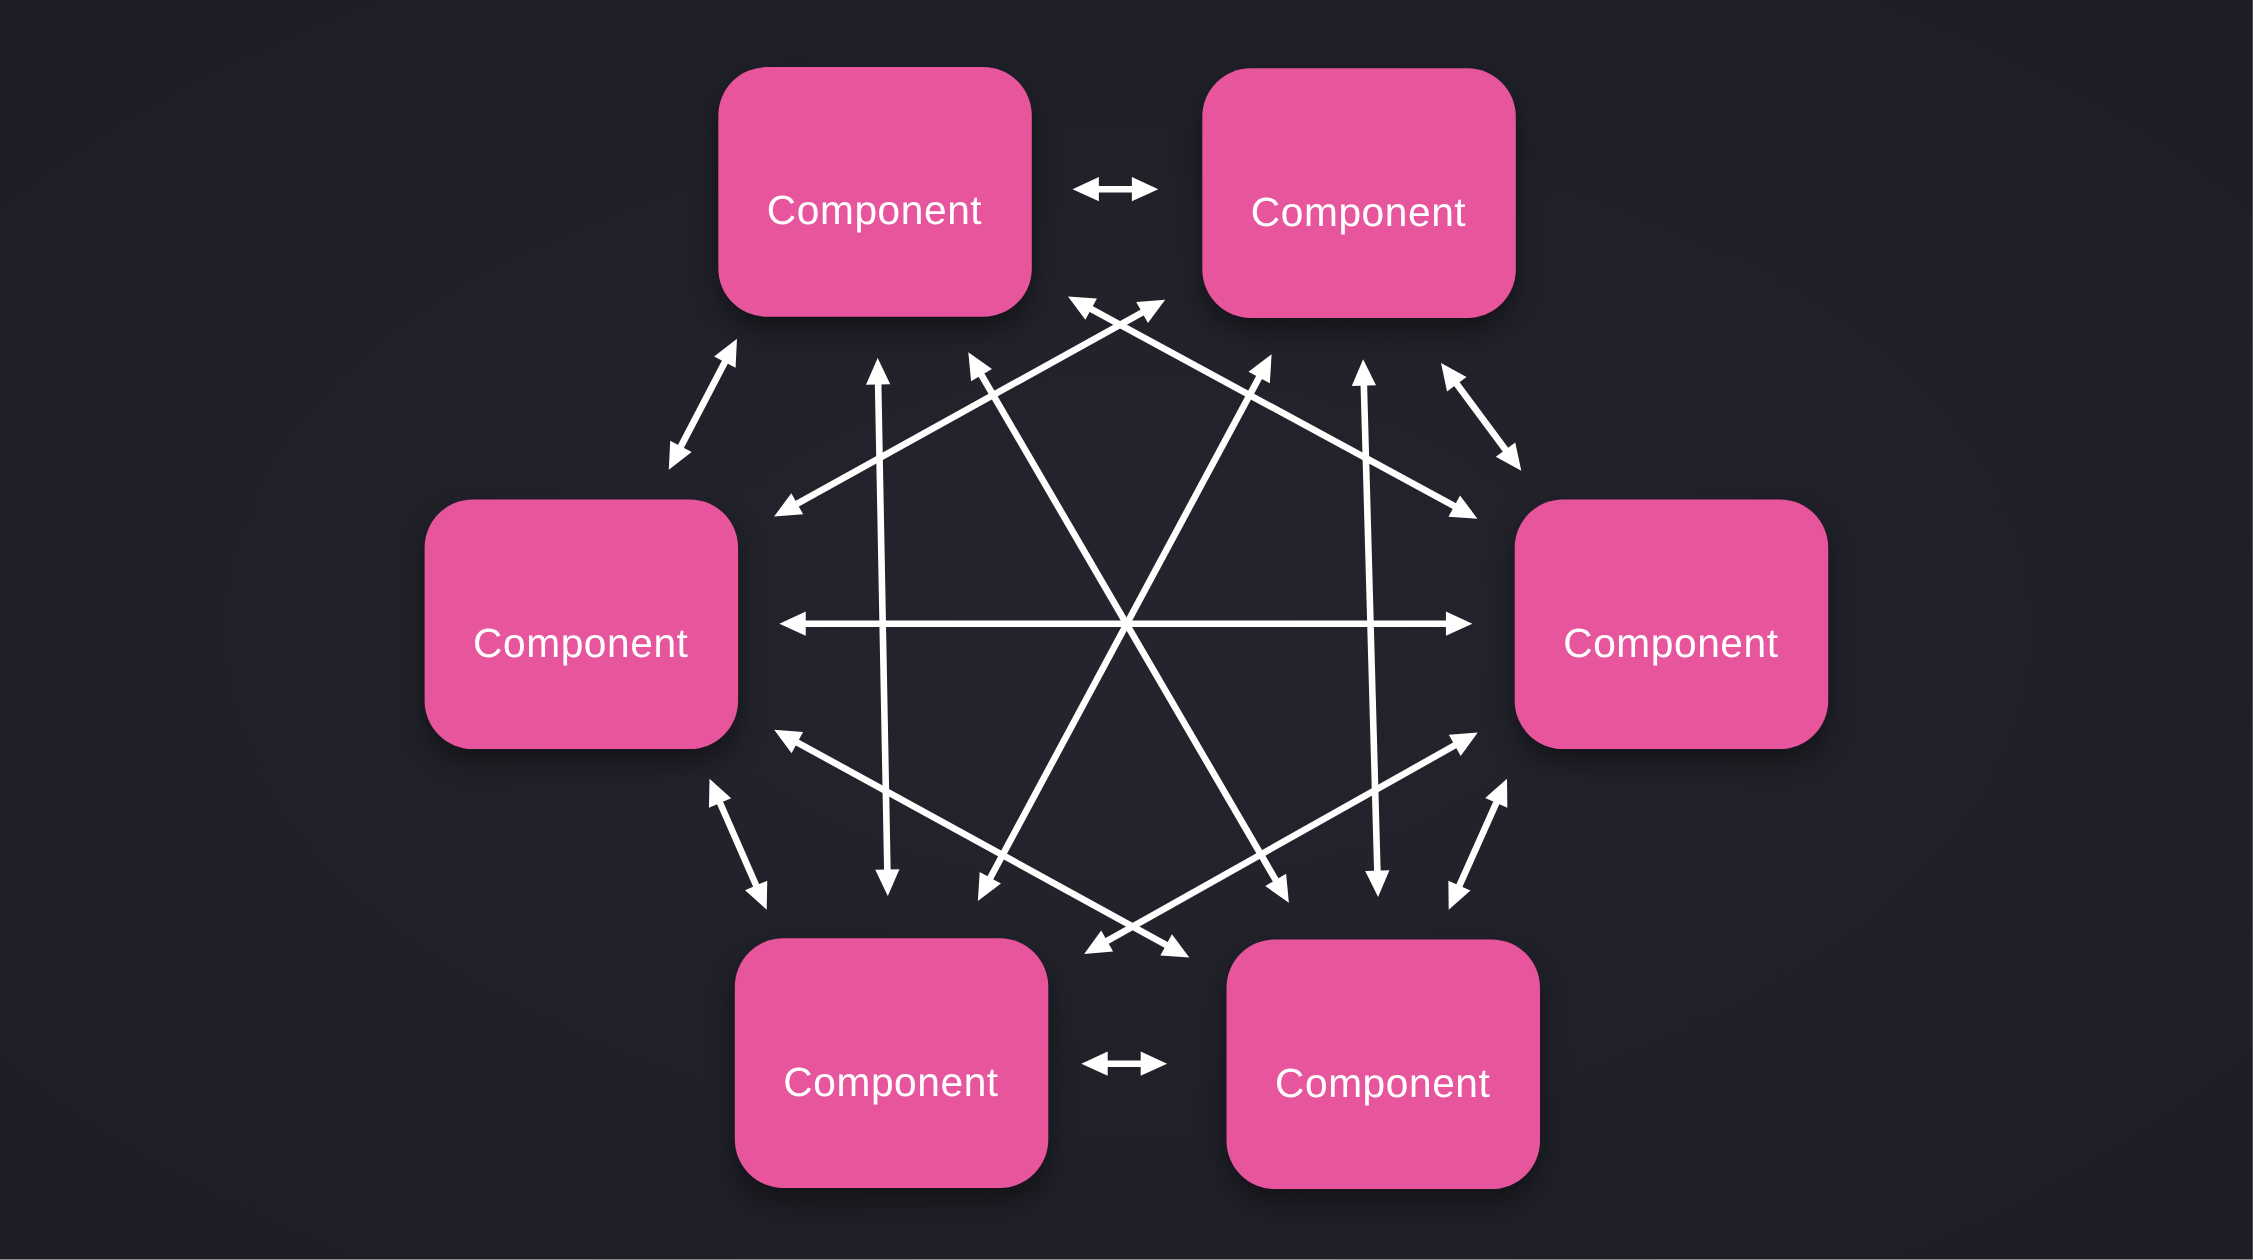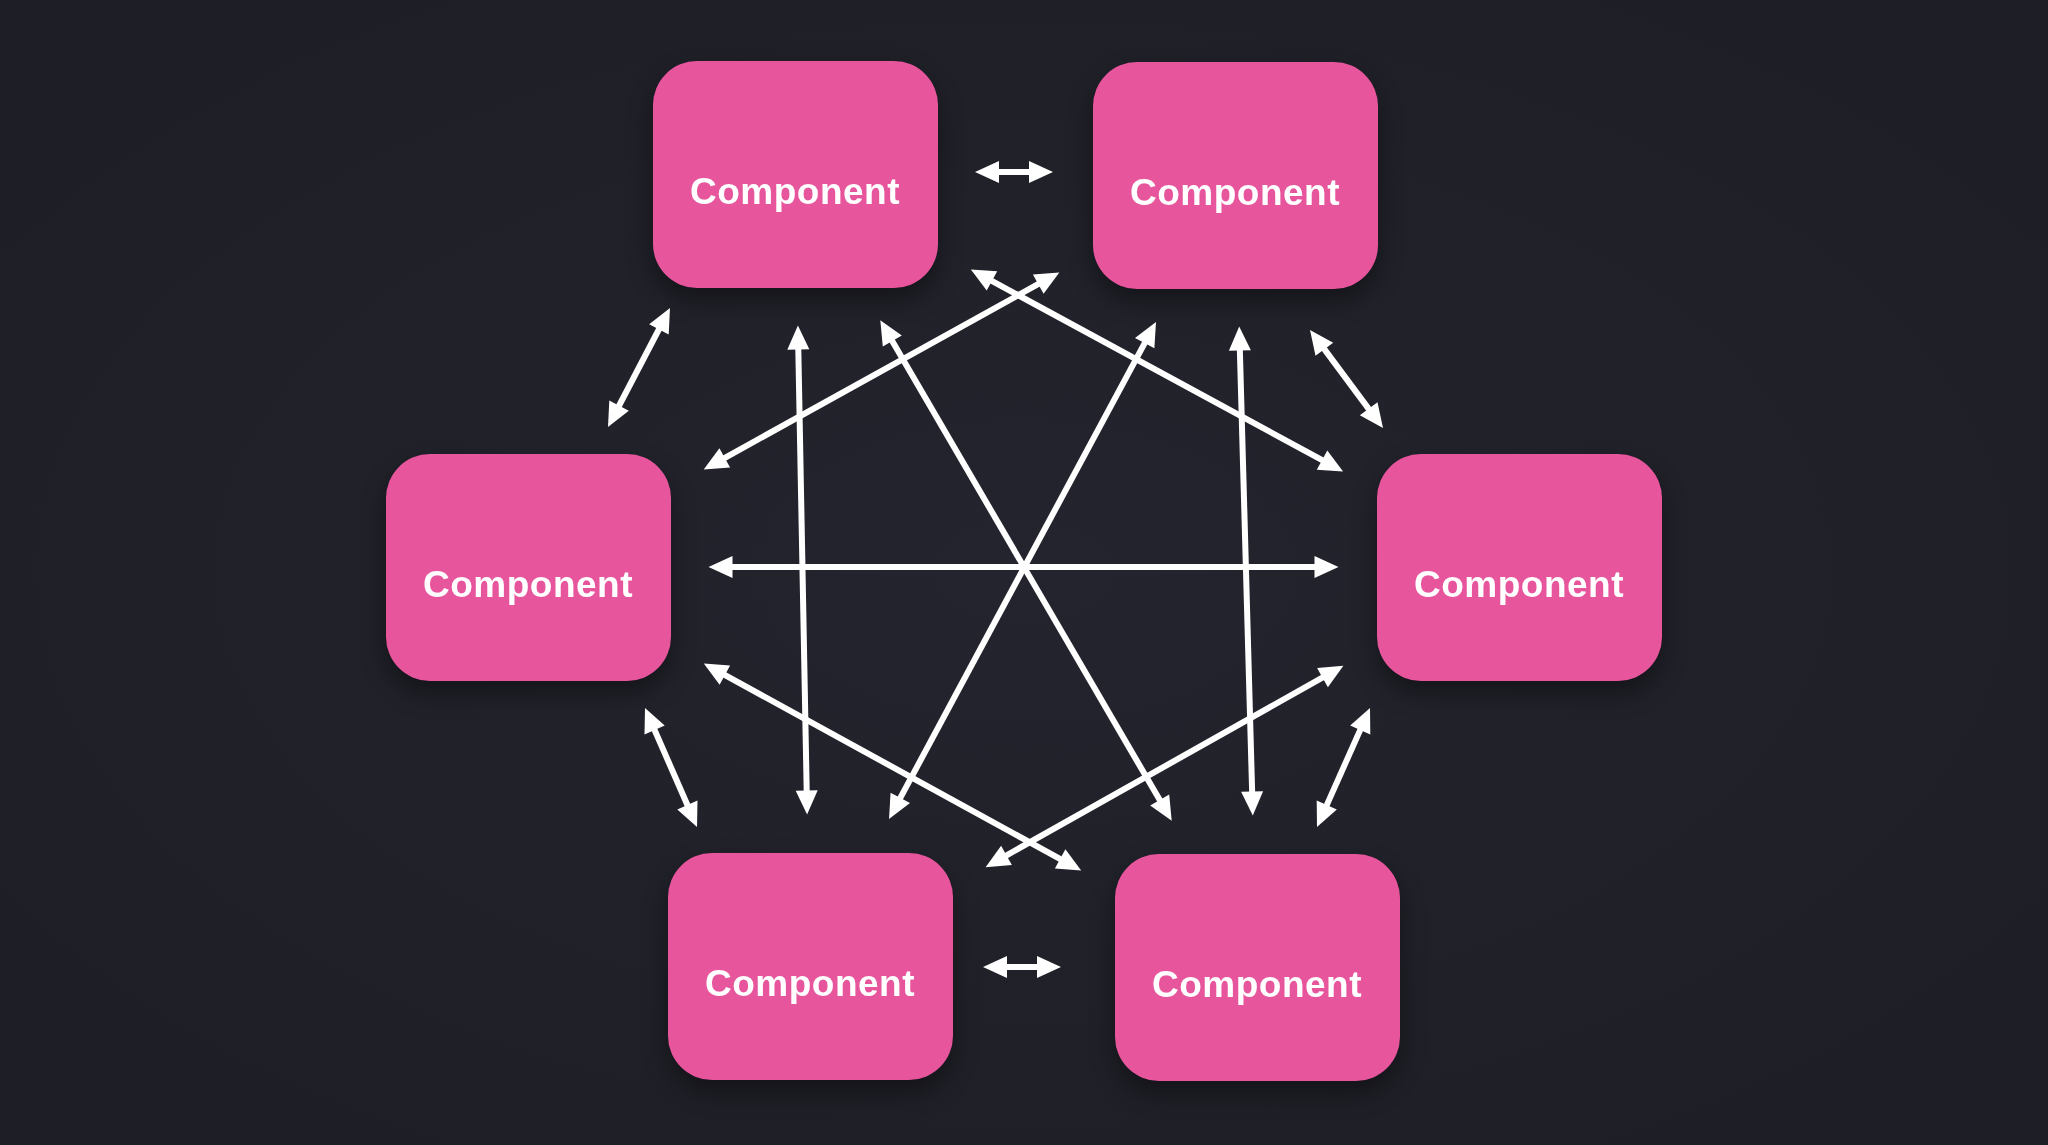--- a/index.html
+++ b/index.html
@@ -33,21 +33,21 @@
     height: 1145px;
   }
   .component-node {
     position: absolute;
     display: flex;
     align-items: center;
     justify-content: center;
     box-shadow: 0 12px 24px rgba(0, 0, 0, 0.40);
   }
   .component-node span {
-    font-weight: 700;
+    font-weight: 400;
     font-size: 37px;
     letter-spacing: 0.5px;
     margin-top: 36px;
   }
 </style>
 </head>
 <body style="background: radial-gradient(rgb(36, 36, 46) 0%, rgb(30, 30, 38) 85%);">
 
 <div class="canvas">
   <svg class="arrows-layer" xmlns="http://www.w3.org/2000/svg" viewBox="0 0 2048 1145">

